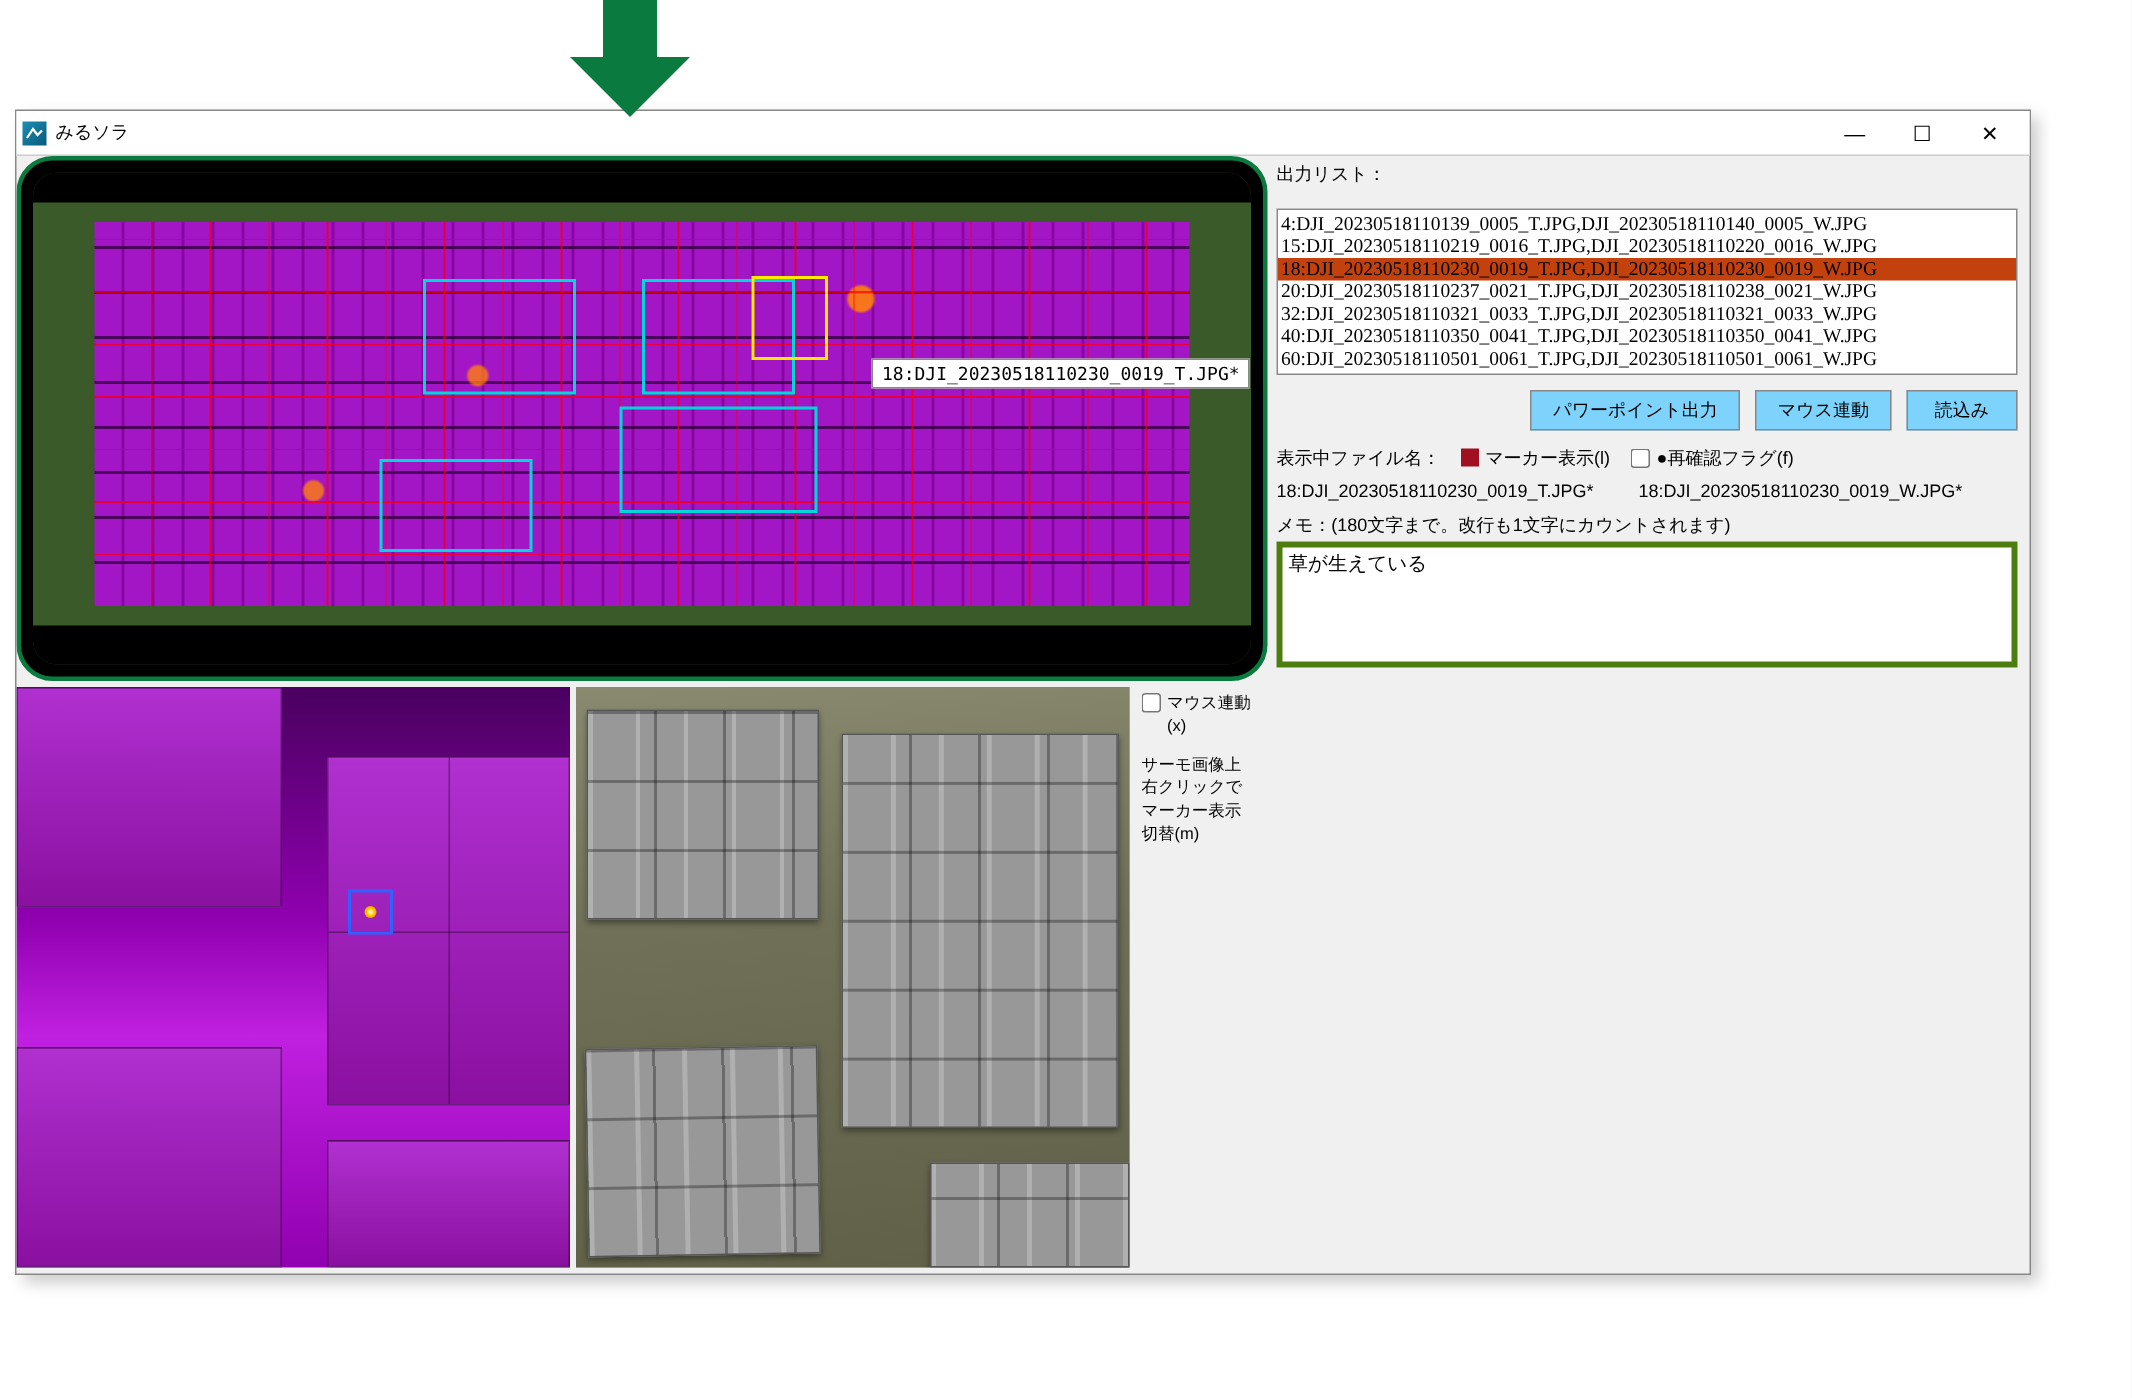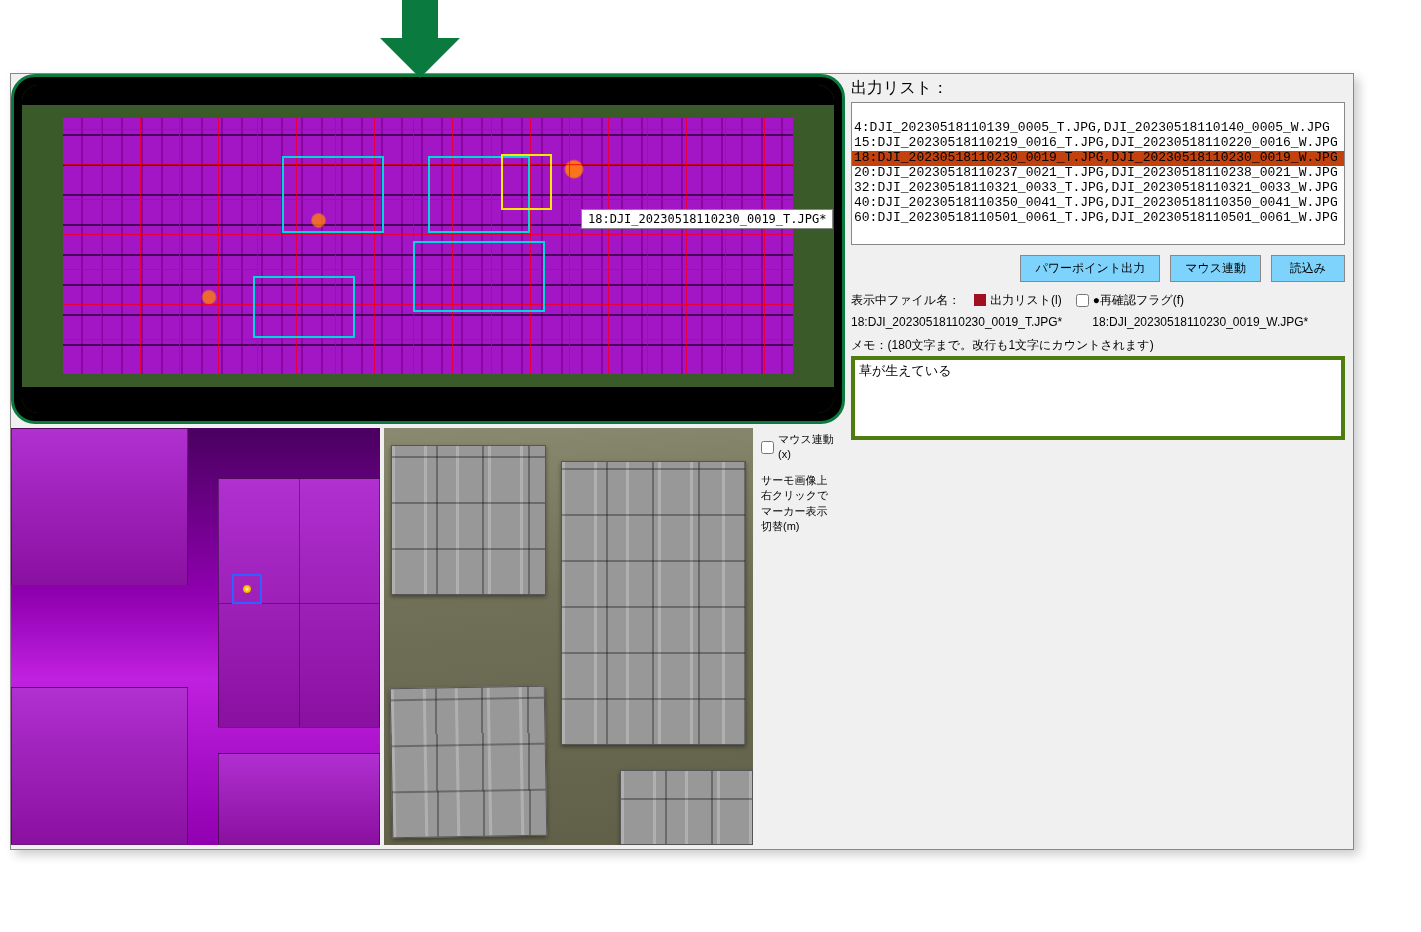--- a/index.html
+++ b/index.html
@@ -208,39 +208,39 @@
 .vp1 { left:2%; top:4%; width:42%; height:36%; }
 .vp2 { left:2%; top:62%; width:42%; height:36%; transform:rotate(-1deg); }
 .vp3 { left:48%; top:8%; width:50%; height:68%; }
 .vp4 { left:64%; top:82%; width:36%; height:18%; }
 .side-help {
   flex: 0 0 88px;
   padding: 4px;
   font-size: 11px;
   line-height: 1.4;
 }
-.side-help .chk { display:flex; align-items:center; gap:4px; margin-bottom:10px; }
+.side-help .chk { display:flex; gap:4px; margin-bottom:10px; }
 .side-help .chk input { width:13px; height:13px; }
 .side-help .help-txt { }
 .right-pane {
   flex: 1;
   display: flex; flex-direction: column;
   padding: 4px 8px 4px 2px;
   gap: 8px;
 }
-.right-pane .list-label { font-size:16px; margin-bottom:3px; }
+.right-pane .list-label { font-size:12px; margin-bottom:14px; }
 .output-list {
   flex: 0 0 490px;
   background: #fff;
   border: 1px solid #888;
   overflow-y: scroll;
-  font-family: Liberation Mono, monospace;
+  font-family: Liberation Serif, serif;
   font-size: 13px;
   line-height: 1.15;
-  padding: 18px 0;
+  padding: 2px 0;
 }
 .output-list .row {
   white-space: nowrap;
   padding: 0 2px;
   cursor: default;
 }
 .output-list .row.sel {
   background: #c2410c;
 }
 .btn-row {
@@ -276,20 +276,34 @@
 </style>
 </head>
 <body>
 
 <div class="arrow-annotation">
   <div class="arrow-stem"></div>
   <div class="arrow-head"></div>
 </div>
 
 <div class="window">
+  <div class="titlebar">
+    <span class="app-icon">
+      <svg width="12" height="12" viewBox="0 0 12 12">
+          <path d="M1 9 L5 3 L8 7 L11 4" stroke="#fff" stroke-width="1.5" fill="none"></path>
+        </svg>
+    </span>
+    <span class="title">みるソラ</span>
+    <span class="spacer"></span>
+    <div class="win-btns">
+      <div class="win-btn">—</div>
+      <div class="win-btn">☐</div>
+      <div class="win-btn close">✕</div>
+    </div>
+  </div>
 
   <div class="content">
     <div class="left-pane">
       <div class="overview-wrap">
         <div class="overview">
           <div class="overview-img">
             <div class="sky-strip"></div>
             <div class="ground-strip"></div>
             <div class="field">
               <div class="hot-overlay"></div>
@@ -355,21 +369,21 @@
         <button class="btn wide">パワーポイント出力</button>
         <button class="btn">マウス連動</button>
         <button class="btn">読込み</button>
       </div>
 
       <div class="info-block">
         <div class="info-line">
           <span>表示中ファイル名：</span>
           <span class="chk-inline">
             <span class="swatch"></span>
-            <span>出力リスト(l)</span>
+            <span>マーカー表示(l)</span>
           </span>
           <label class="chk-inline">
             <input type="checkbox" style="">
             <span>●再確認フラグ(f)</span>
           </label>
         </div>
         <div class="file-line">
           <span>18:DJI_20230518110230_0019_T.JPG*</span>
           <span>18:DJI_20230518110230_0019_W.JPG*</span>
         </div>

